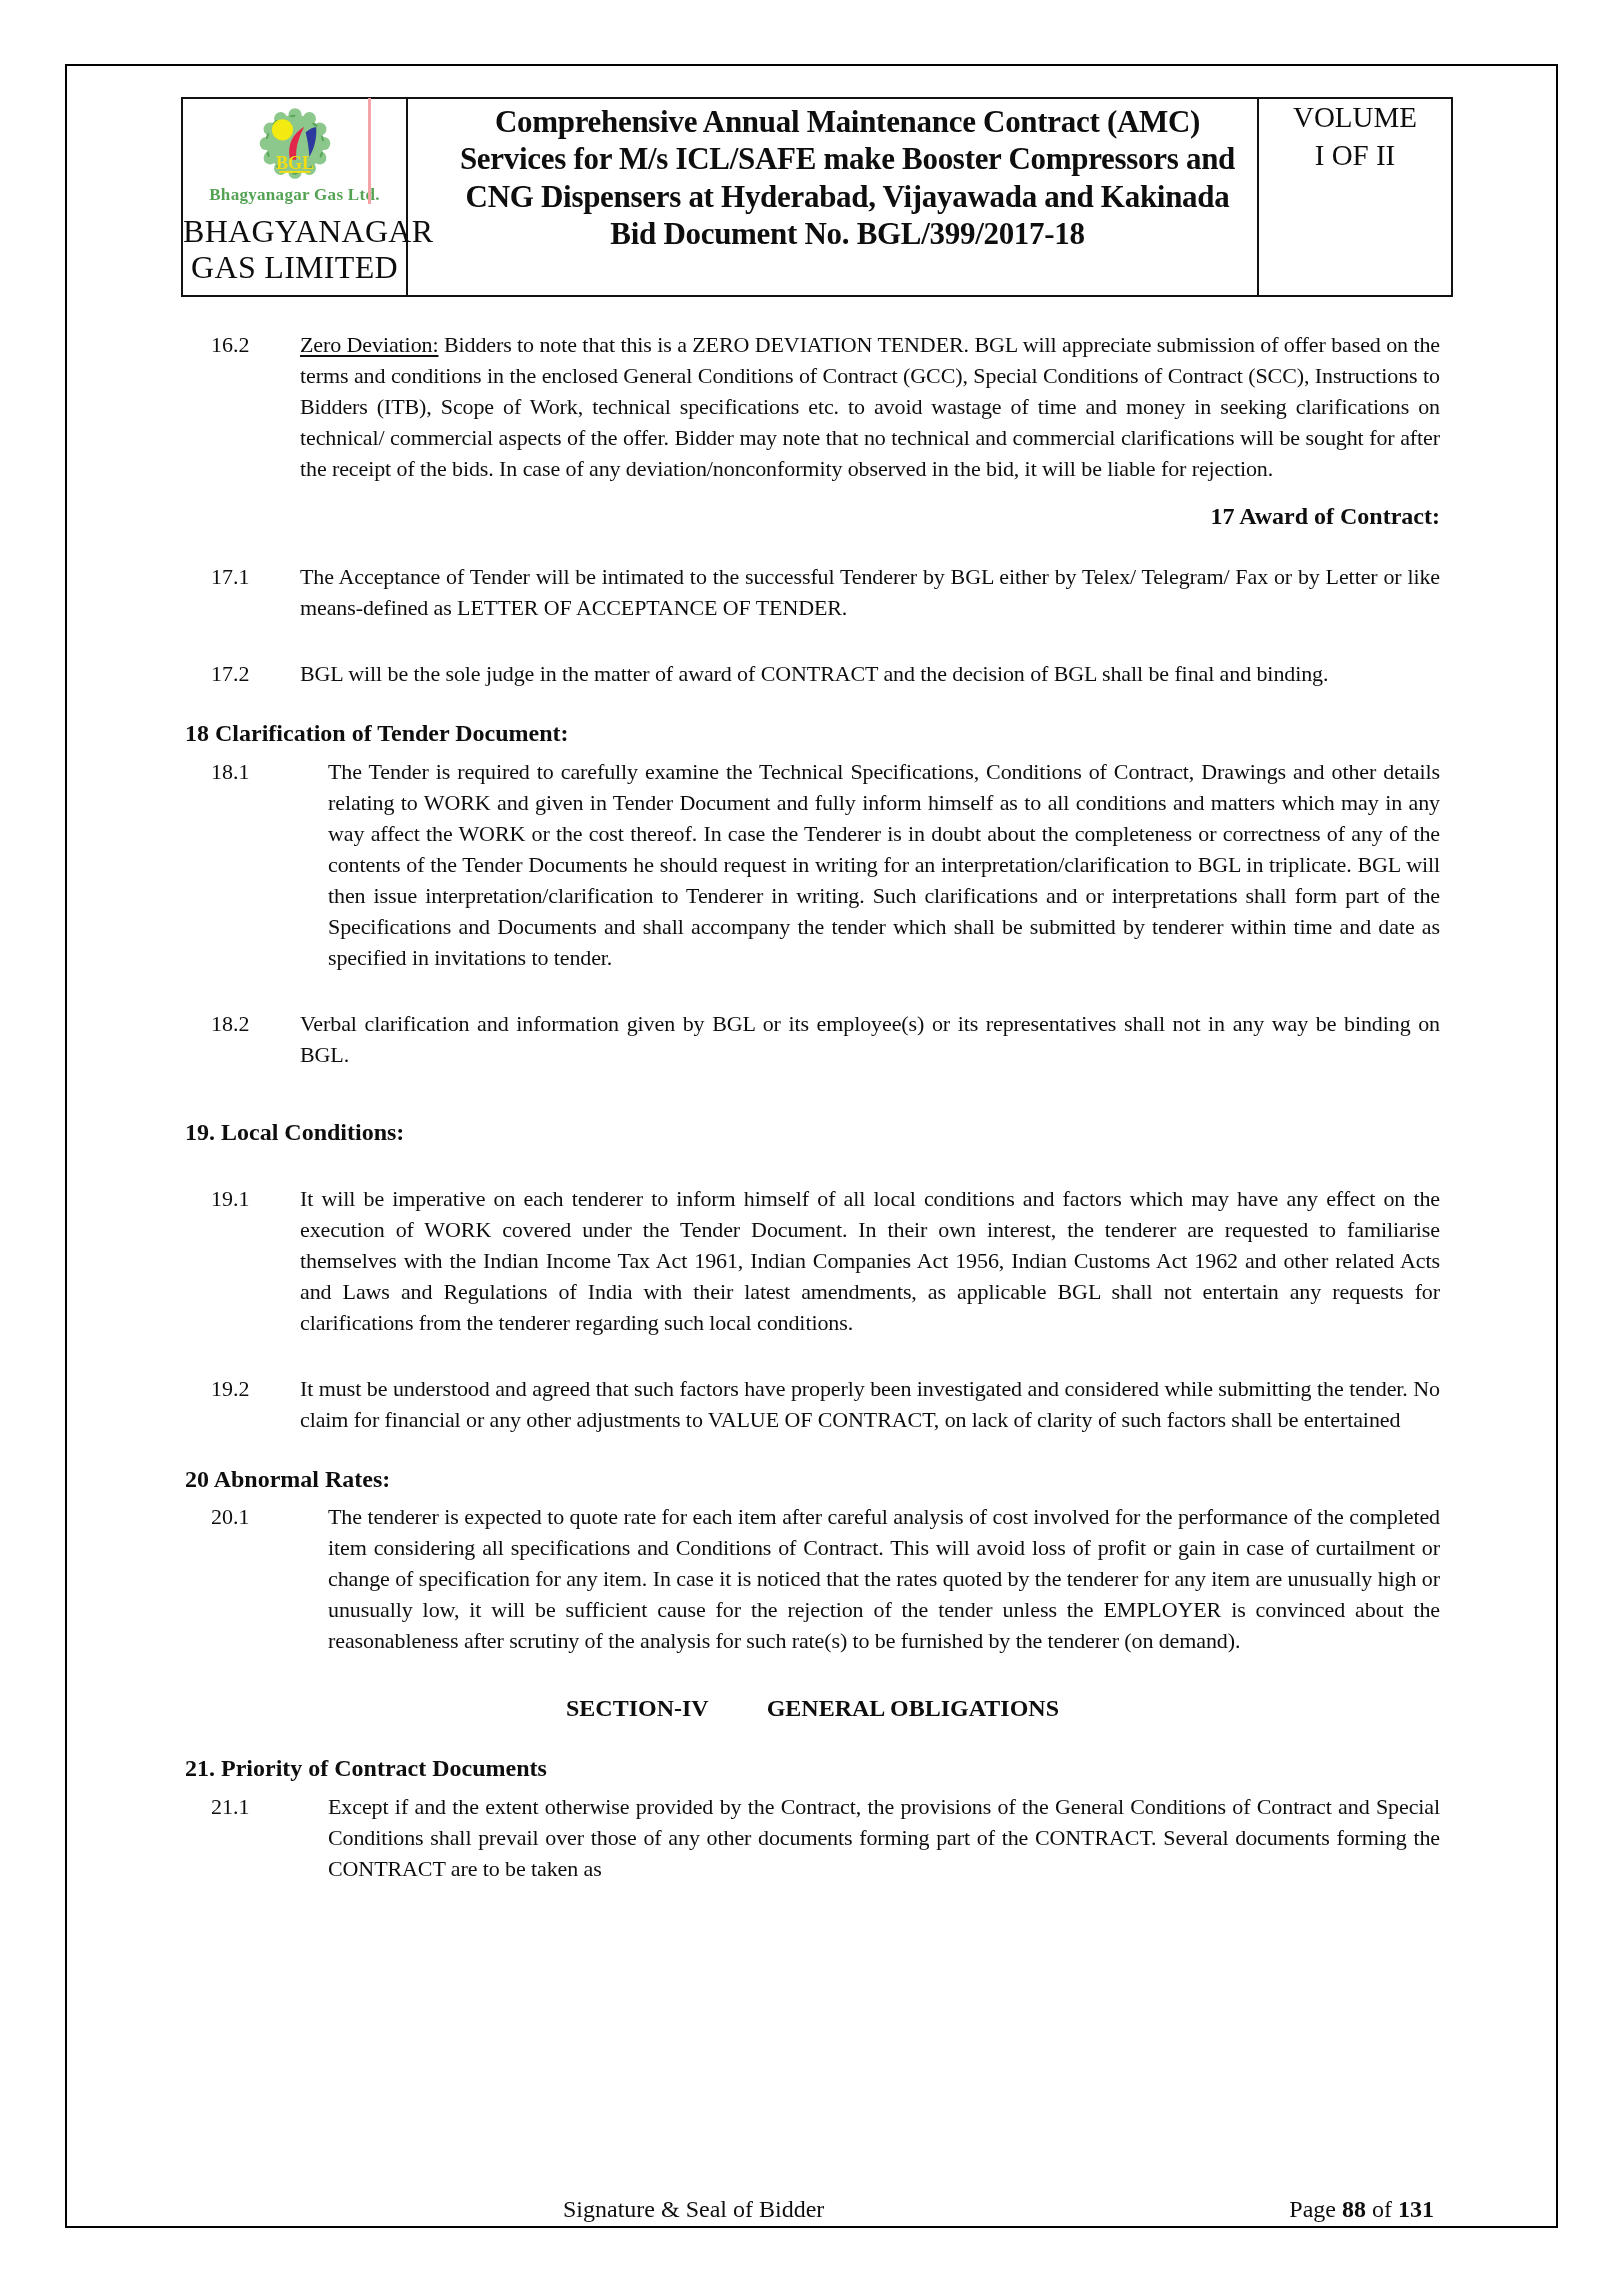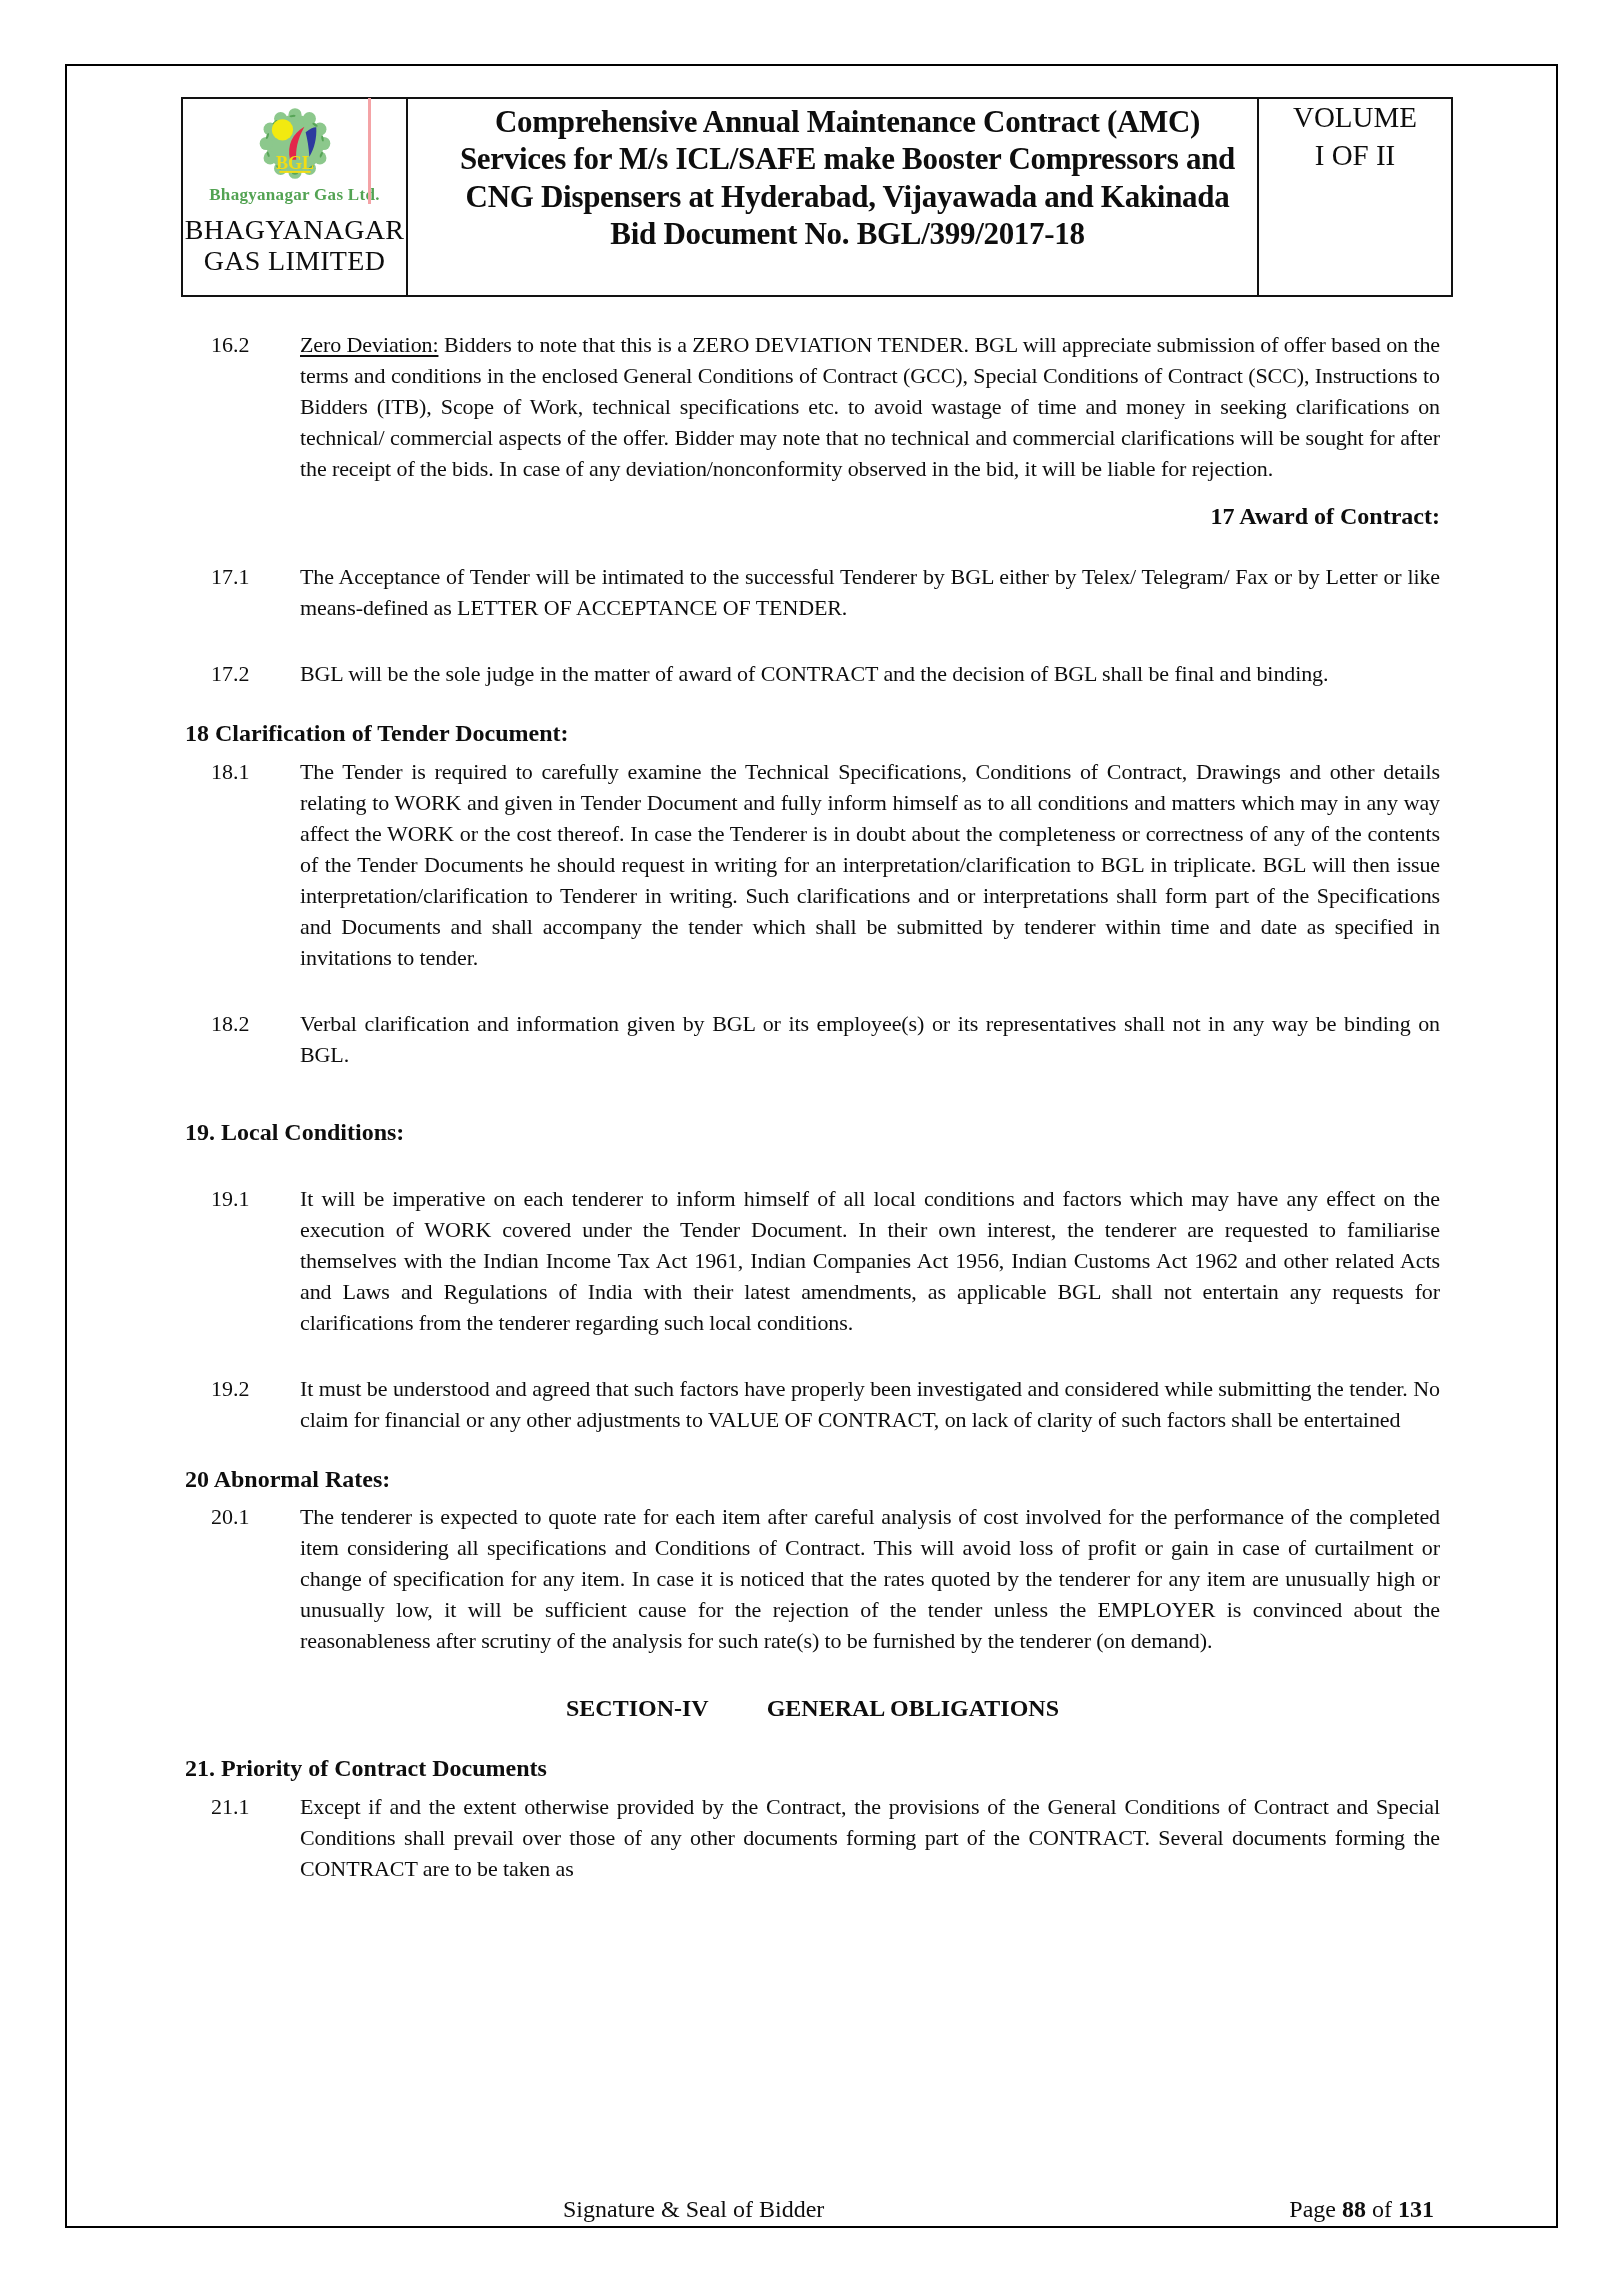--- a/index.html
+++ b/index.html
@@ -26,34 +26,34 @@
     text-align:center;padding:3.9px 9.2px 0 9.2px;
     font-weight:bold;font-size:31px;line-height:1.21;letter-spacing:-0.3px;margin-left:30px;
   }
   .hdr-vol-cell{
     width:192px;flex:none;display:flex;flex-direction:column;
     justify-content:flex-start;align-items:center;
     font-size:29px;line-height:1.3;
   }
   .pink-line{position:absolute;right:35px;top:-1.3px;width:2.6px;height:106px;background:#f4a3a6;}
   .logo-caption{font-size:17px;font-weight:bold;color:#53a353;margin-top:-2.6px;letter-spacing:0.3px;}
-  .company-name{font-size:28px;line-height:1.12;margin-top:9.2px;letter-spacing:0.3px;}
+  .company-name{font-size:32px;line-height:1.12;margin-top:9.2px;letter-spacing:0.3px;}
   .bid-doc{margin-top:0;}
   
   .content{position:absolute;left:118px;right:116px;top:263px;}
   .item{display:flex;}
   .item .num{width:89px;flex:none;font-size:22px;line-height:31px;padding-left:26px;box-sizing:content-box;}
   .item .txt{flex:1;text-align:justify;font-size:22px;line-height:31px;letter-spacing:-0.1px;}
   .u{text-decoration:underline;text-underline-offset:3.3px;}
   .h{font-weight:bold;font-size:24px;line-height:31px;}
   .mt-sm{margin-top:17px;text-align:right;}
   .mt-md{margin-top:29px;}
   .mt-lg{margin-top:35px;}
   .mt-xl{margin-top:47px;}
-  .mt-xs{margin-top:6.5px;}
+  .mt-xs{margin-top:6.5px;gap:28px;}
   .section-line{
     text-align:center;font-weight:bold;font-size:24px;line-height:31px;margin-top:37px;
   }
   .section-gap{display:inline-block;width:58px;}
   
   .footer{position:absolute;left:0;right:0;bottom:3.9px;font-size:24px;line-height:1.1;}
   .sig{position:absolute;left:496px;bottom:0;white-space:nowrap;}
   .pageno{position:absolute;right:122px;bottom:0;white-space:nowrap;}
   .b{font-weight:bold;}
 </style>

